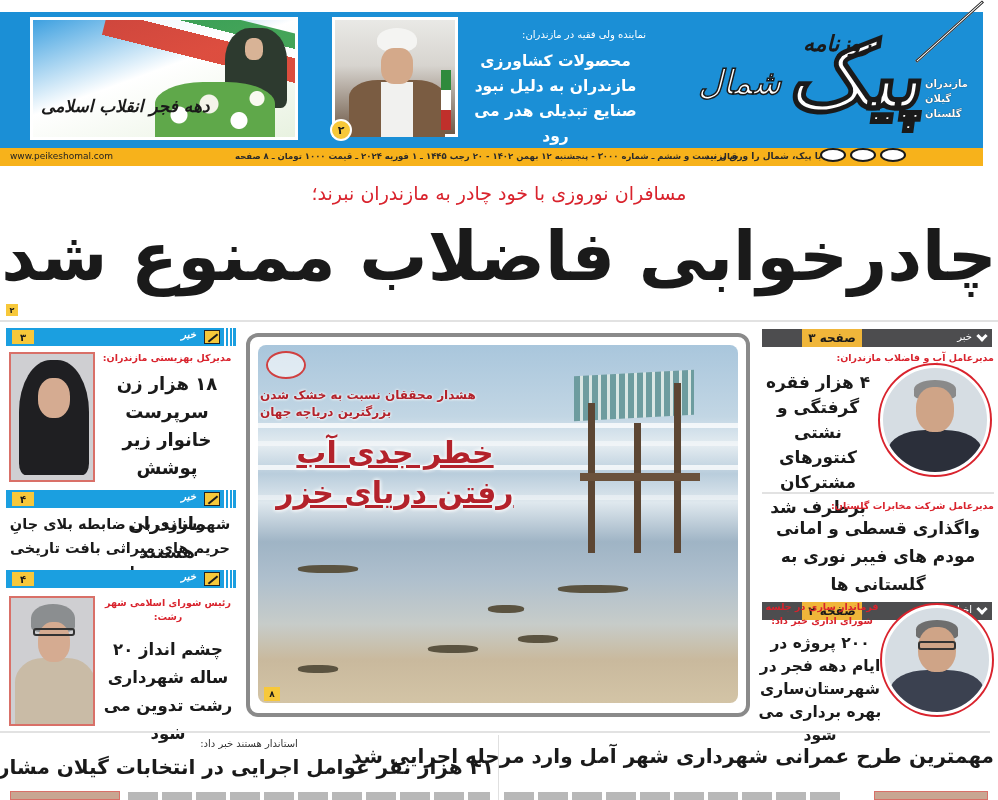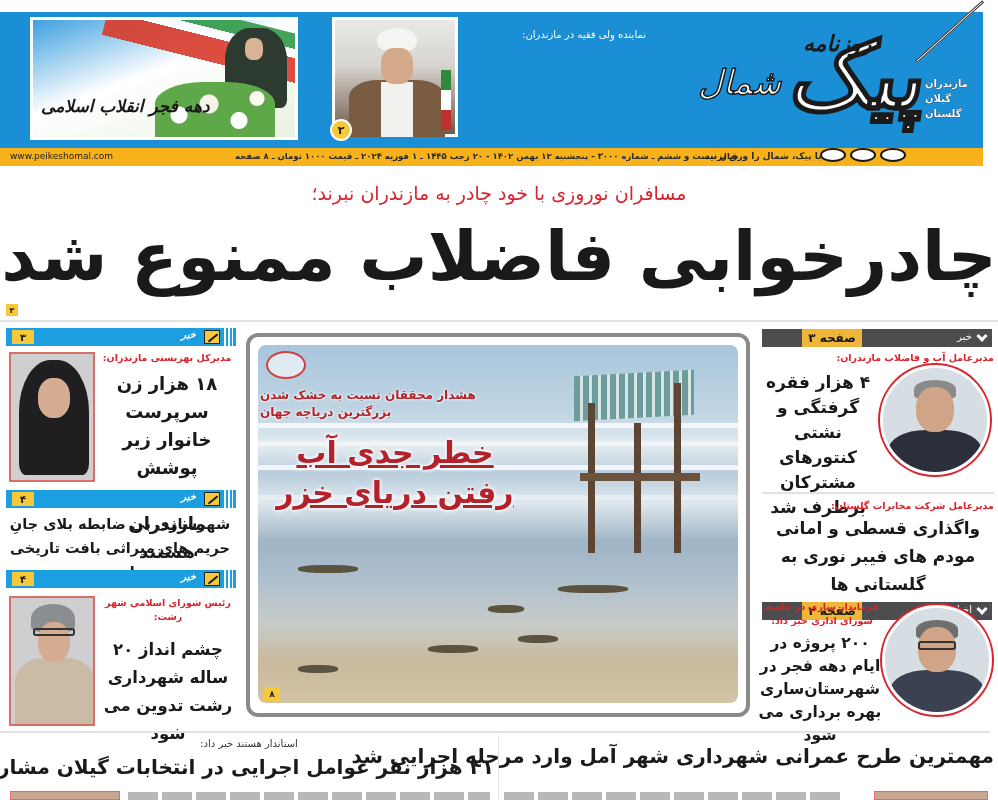--- a/index.html
+++ b/index.html
@@ -129,20 +129,21 @@
 <div class="mast-story">
   <div class="mast-photo">
     <div class="cleric-robe"></div>
     <div class="cleric-shirt"></div>
     <div class="cleric-turban"></div>
     <div class="cleric-face"></div>
     <div class="flag"></div>
   </div>
   <div class="page-badge-circle">۲</div>
   <div class="kicker">نماینده ولی فقیه در مازندران:</div>
+  <div class="headline">محصولات کشاورزی مازندران به دلیل نبود صنایع تبدیلی هدر می رود</div>
 </div>
 
 <div class="logo-wrap">
   <div class="logo-swoosh"></div>
   <div class="logo-main">پیک</div>
   <div class="logo-sub1">روزنامه</div>
   <div class="logo-sub2">شمال</div>
   <div class="logo-provinces">
     <span>مازندران</span>
     <span>گیلان</span>

